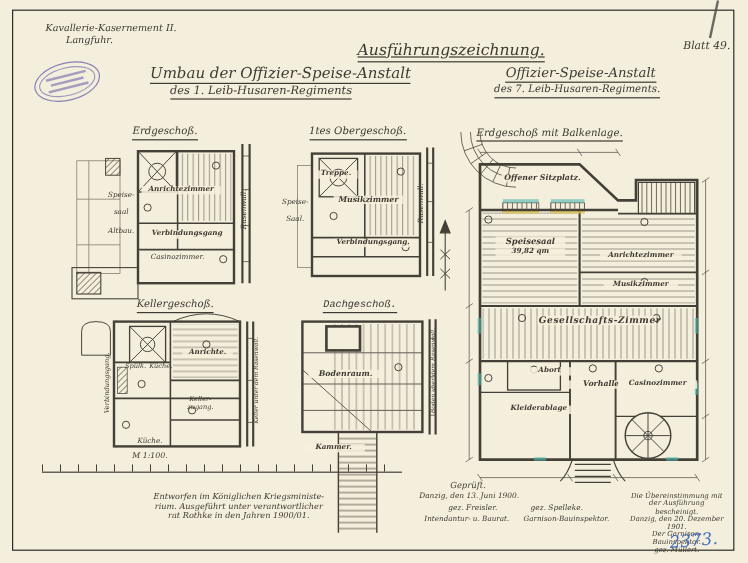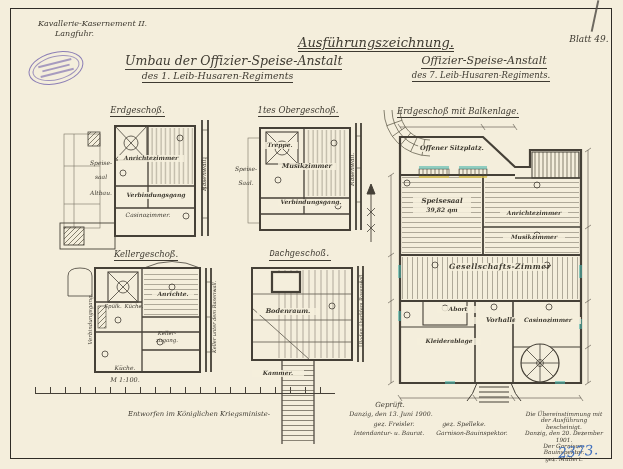--- a/index.html
+++ b/index.html
@@ -316,20 +316,22 @@
 <div class="lab bg" style="left:500px;top:210px;width:66px;">Anrichtezimmer</div>
 <div class="lab bg" style="left:503px;top:234px;width:60px;">Musikzimmer</div>
 <div class="lab bg" style="left:448px;top:263px;width:95px;font-size:7.5px;letter-spacing:.5px;">Gesellschafts-Zimmer</div>
 <div class="lab bg" style="left:437px;top:306px;width:40px;">Abort</div>
 <div class="lab bg" style="left:417px;top:338px;width:62px;">Kleiderablage</div>
 <div class="lab bg" style="left:472px;top:317px;width:56px;font-size:6.5px;">Vorhalle</div>
 <div class="lab bg" style="left:515px;top:317px;width:64px;">Casinozimmer</div>
 
 <div class="lab multiline" style="left:70px;top:410px;width:178px;text-align:center;font-size:6.8px;line-height:8px;margin-left:40px;">
   <div>Entworfen im Königlichen Kriegsministe-</div>
+  <div>rium. Ausgeführt unter verantwortlicher</div>
+  <div>rat Rothke in den Jahren 1900/01.</div>
 </div>
 
 <div class="lab" style="left:368px;top:402px;width:44px;font-size:7px;font-style:italic;">Geprüft.</div>
 <div class="lab" style="left:345px;top:411px;width:92px;font-size:6.2px;">Danzig, den 13. Juni 1900.</div>
 <div class="lab" style="left:370px;top:421px;width:48px;font-size:6.2px;">gez. Freisler.</div>
 <div class="lab" style="left:438px;top:421px;width:52px;font-size:6.2px;">gez. Spelleke.</div>
 <div class="lab" style="left:350px;top:430px;width:78px;font-size:6px;">Intendantur- u. Baurat.</div>
 <div class="lab" style="left:430px;top:430px;width:84px;font-size:6px;">Garnison-Bauinspektor.</div>
 
 <div class="lab multiline" style="left:524px;top:411px;width:80px;font-size:5.8px;line-height:6.4px;">

